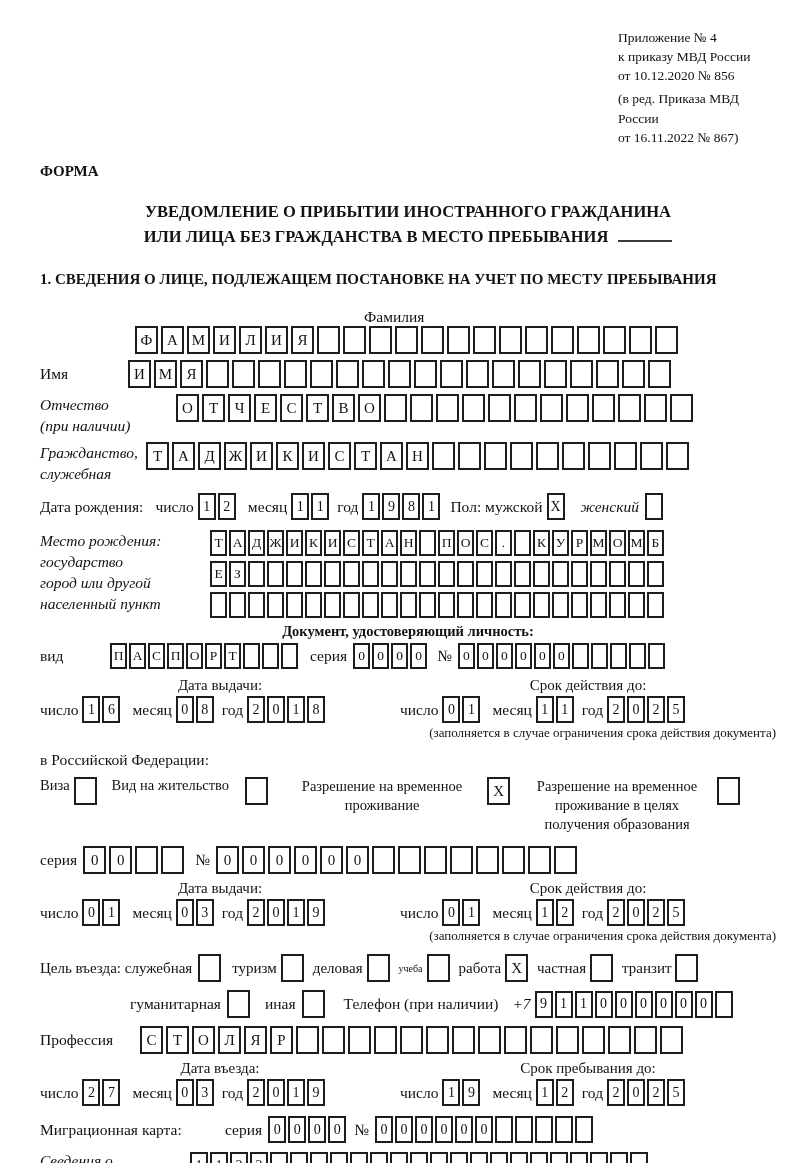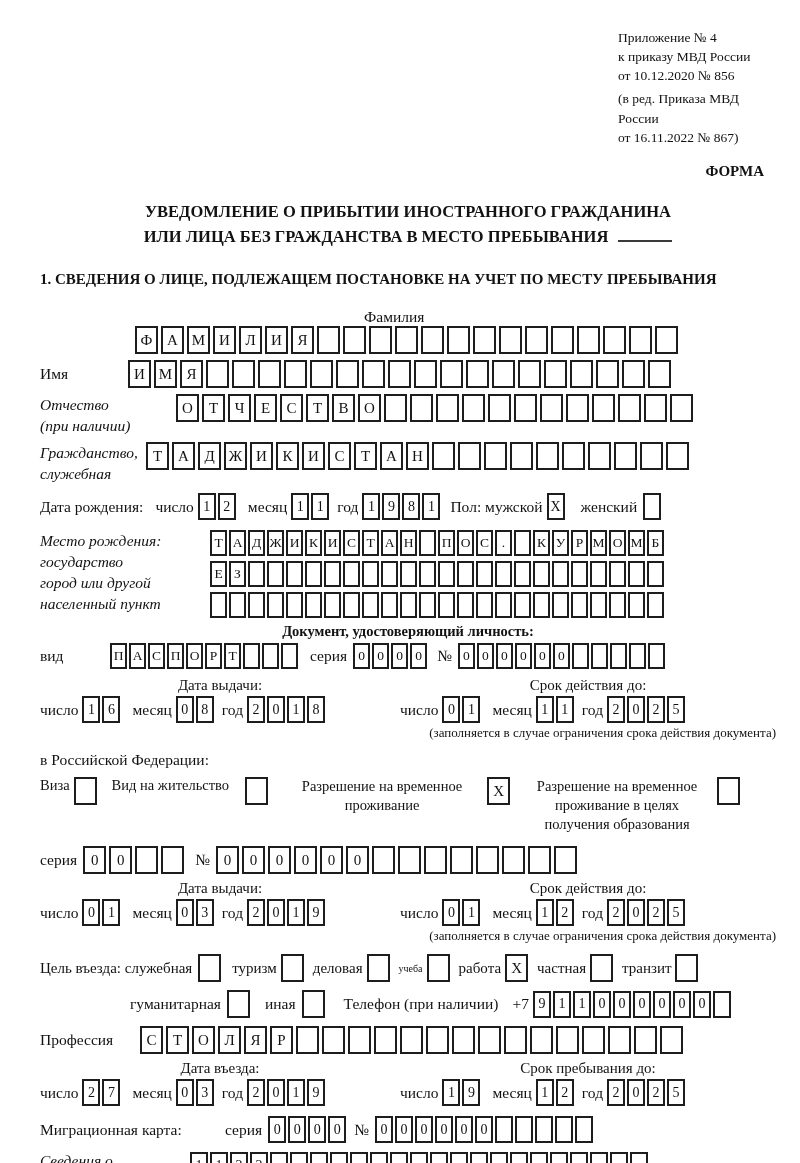--- a/index.html
+++ b/index.html
@@ -6,21 +6,21 @@
   html,body { background:#ffffff; }
   body {
     width:800px; height:1163px;
     font-family:"Liberation Serif","DejaVu Serif",serif;
     color:#121212; font-size:15px;
   }
   .page { width:800px; height:1163px; padding:28px 24px 8px 40px; overflow:hidden; background:#fff; }
 
   .annex { margin-left:578px; font-size:13.5px; line-height:1.42; }
   .annex .ed { margin-top:4px; }
-  .form-label { text-align:right; padding-right:12px; font-weight:bold; margin-top:16px; font-size:15px; }
+  .form-label { text-align:left; padding-right:12px; font-weight:bold; margin-top:16px; font-size:15px; }
 
   .title { text-align:center; font-weight:bold; font-size:16.5px; line-height:1.5; margin-top:20px; }
   .blank { display:inline-block; width:54px; height:14px; border-bottom:2px solid #3a3a3a; margin-left:10px; }
 
   .heading { font-weight:bold; font-size:15px; margin-top:22px; }
 
   .frow { display:flex; align-items:center; margin-top:6px; }
   .frow.top { align-items:flex-start; }
   .lbl { font-size:15.5px; flex:0 0 auto; }
   .lblblock { font-size:15.5px; line-height:21px; flex:0 0 auto;font-style:italic; }
@@ -34,21 +34,21 @@
   .md .cell { width:18px; height:27px; margin-right:2px; font-size:14px; }
   .sm .cell { width:17px; height:26px; margin-right:2px; font-size:13.5px; }
 
   .col { display:flex; flex-direction:column; }
   .col .cells { margin-top:5px; }
   .col .cells:first-child { margin-top:0; }
 
   .lw88{width:88px;} .lw136{width:136px;} .lw106{width:106px;} .lw170{width:170px;}
   .lw100{width:100px;} .lw150{width:150px;} .lw175{width:175px;}
   .ml4{margin-left:4px;} .ml6{margin-left:6px;} .ml8{margin-left:8px;} .ml10{margin-left:10px;text-align:center;}
-  .ml12{margin-left:12px;} .ml14{margin-left:14px;} .ml16{margin-left:16px;}
+  .ml12{margin-left:12px;} .ml14{margin-left:14px;font-style:italic;} .ml16{margin-left:16px;}
   .mr4{margin-right:4px;} .mr6{margin-right:6px;}
 
   .doc-heading { text-align:center; font-weight:bold; font-size:14.5px; margin-top:5px; }
 
   .dhead { display:flex; margin-top:8px; font-size:15px; }
   .dhead .hl { width:360px; text-align:center; }
   .dhead .hr { flex:1 1 auto; text-align:center; }
   .dvals { display:flex; align-items:center; margin-top:2px; }
   .dvals .gl { width:360px; display:flex; align-items:center; }
   .dvals .gr { flex:1 1 auto; display:flex; align-items:center; }

